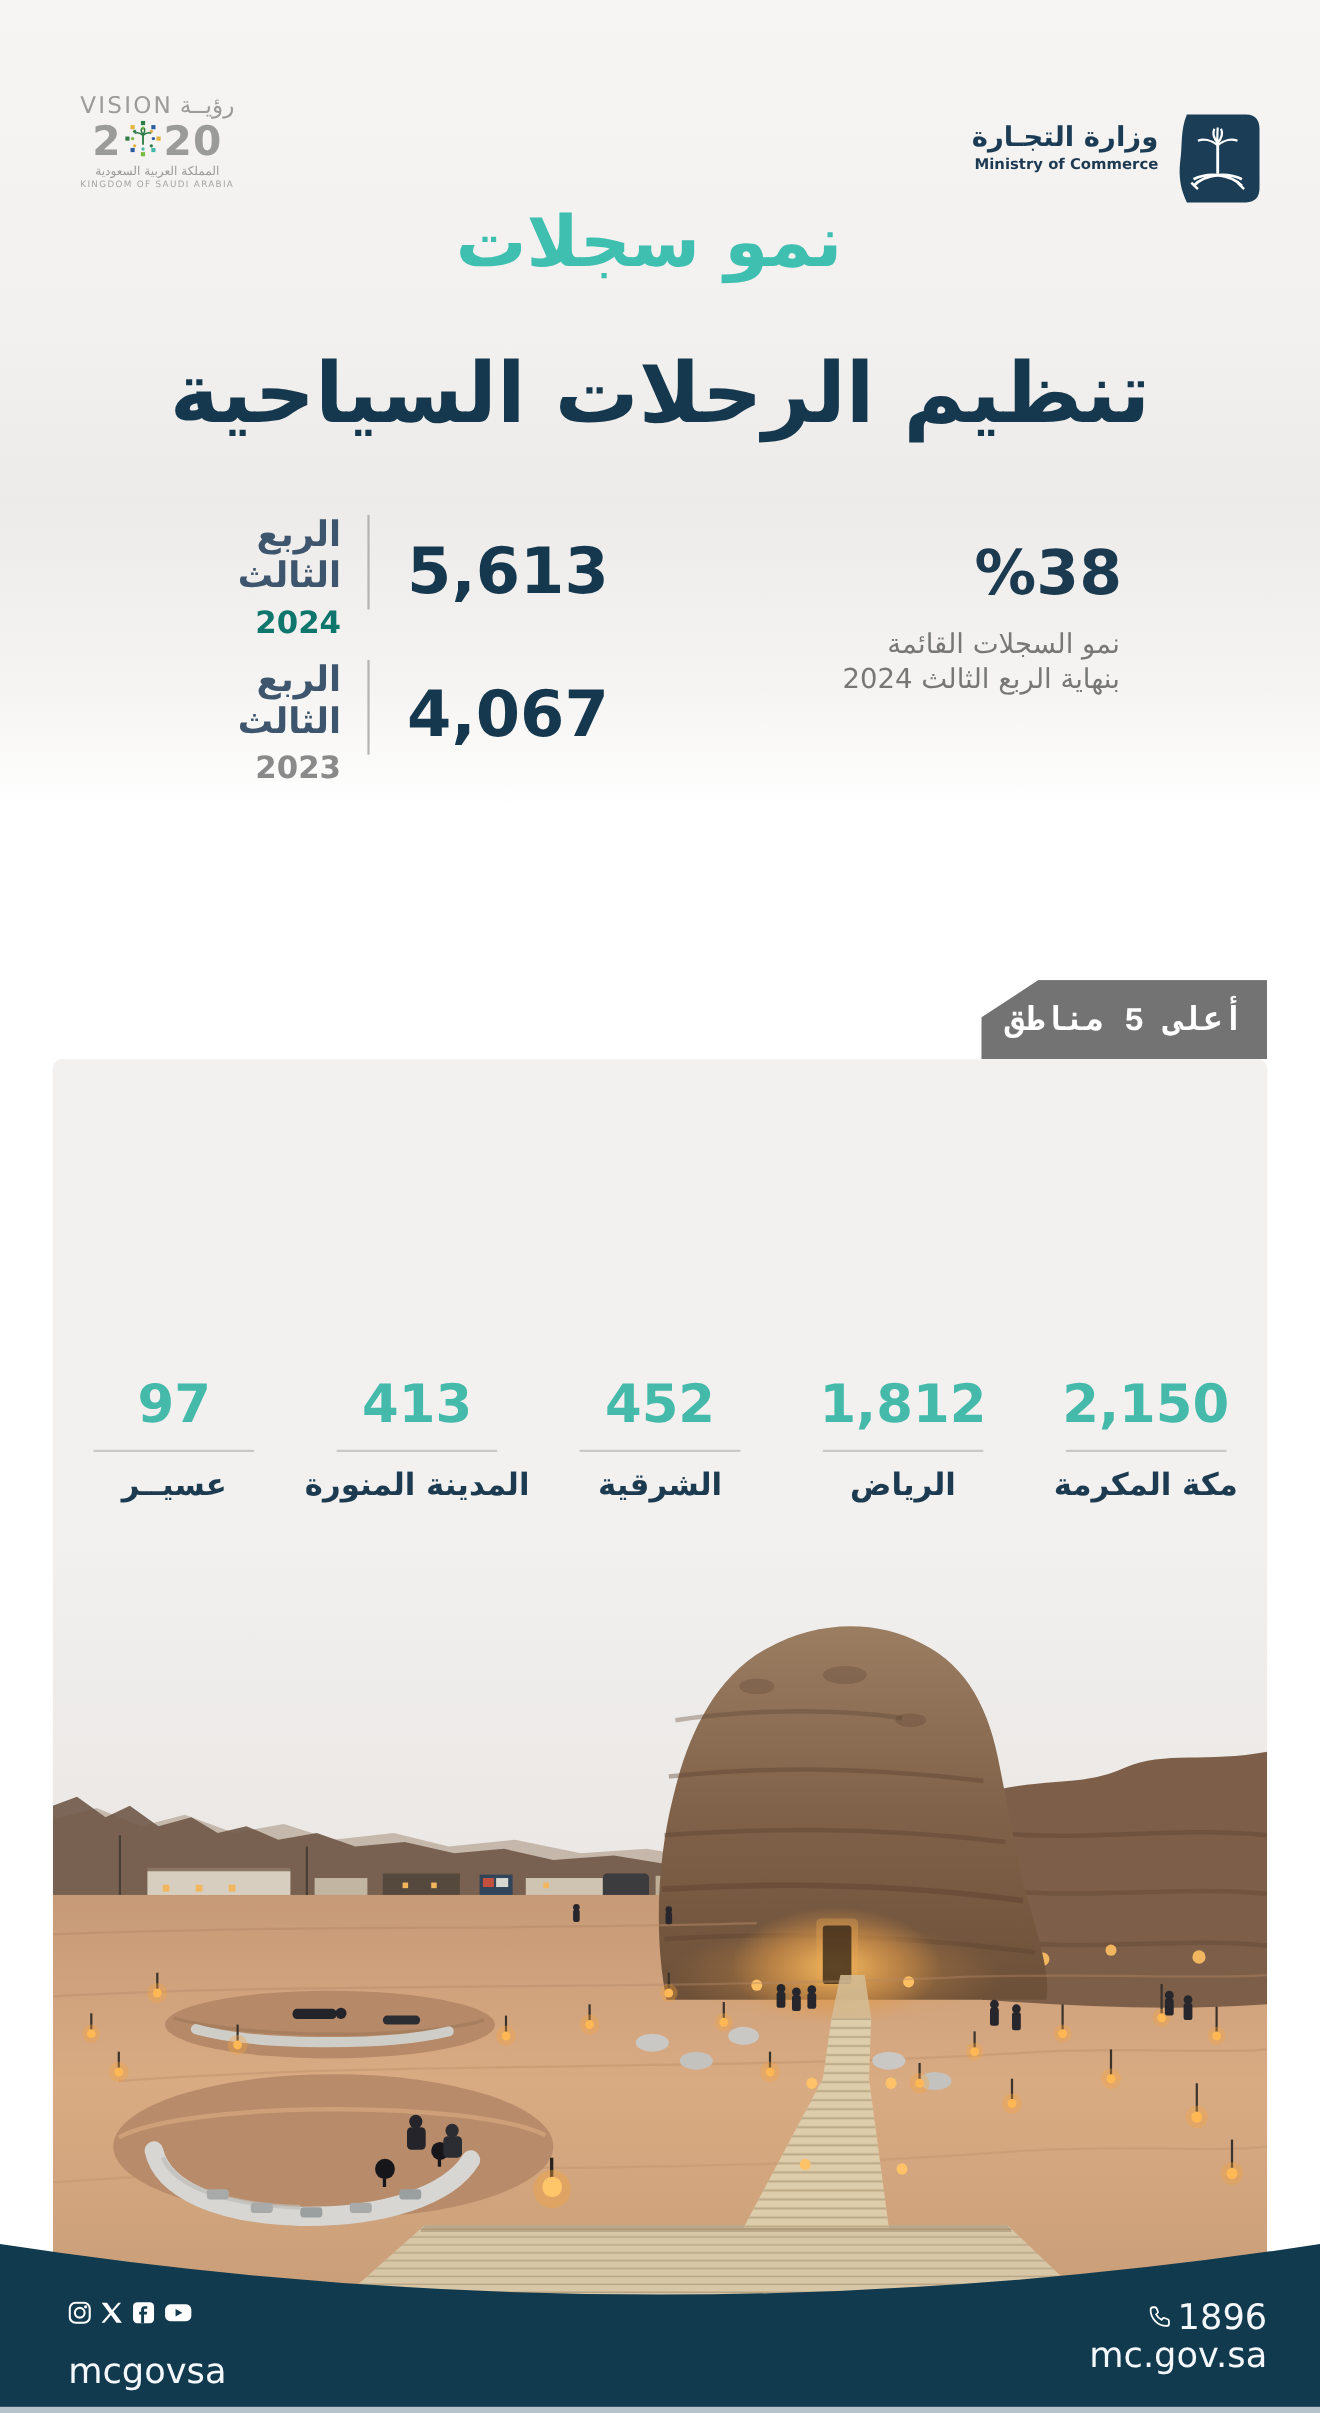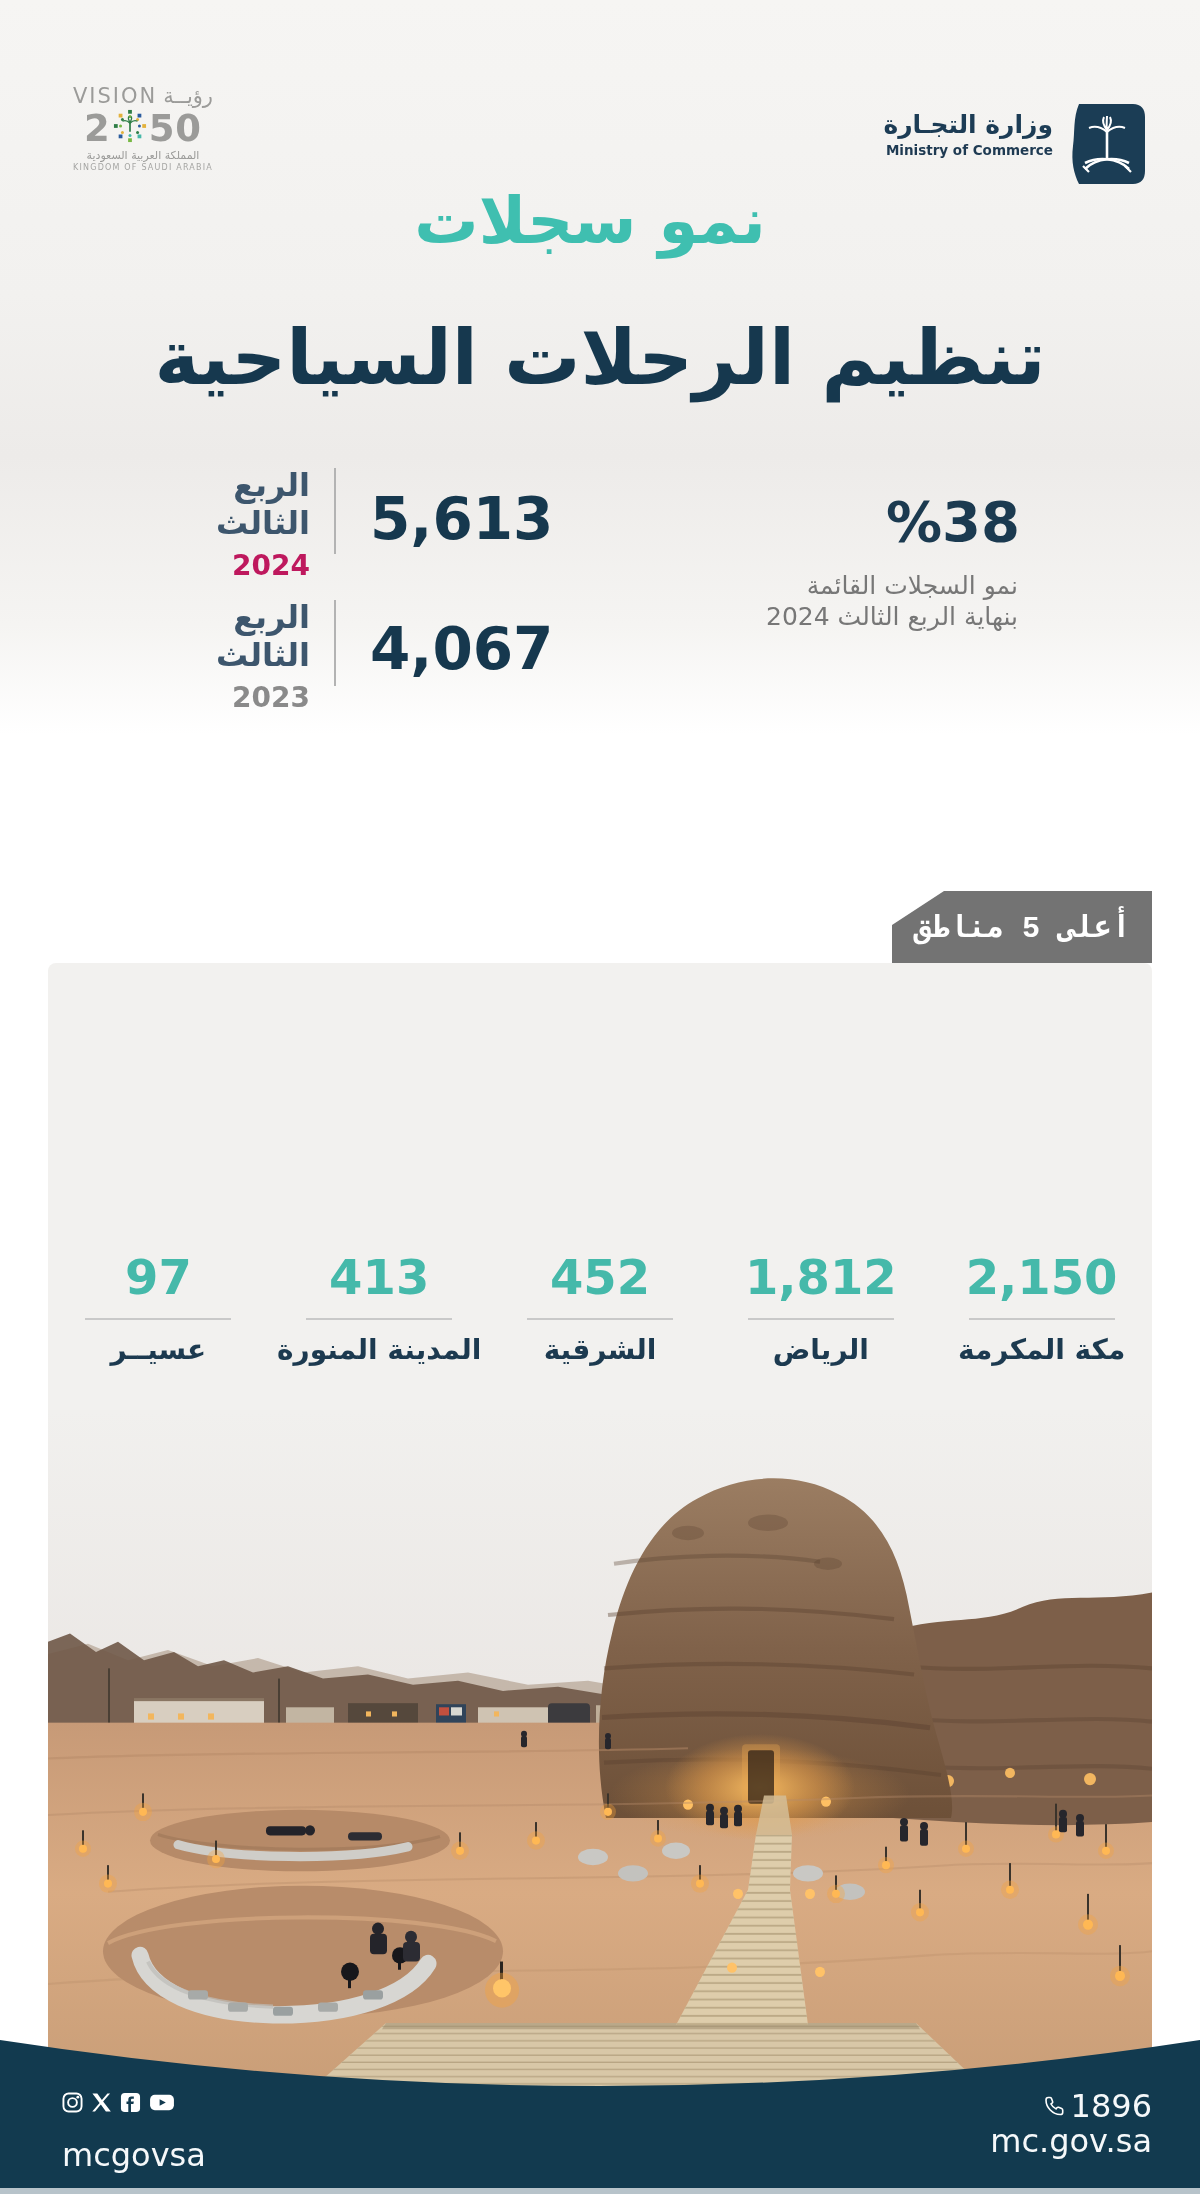--- a/index.html
+++ b/index.html
@@ -22,21 +22,21 @@
   .title1{position:absolute;left:0;top:186px;width:1180px;text-align:center;
           font-size:64px;font-weight:bold;color:#3fbfb0;line-height:1.1;}
   .title2{position:absolute;left:0;top:312px;width:1200px;text-align:center;
           font-size:76px;font-weight:bold;color:#16384e;line-height:1.2;}
   
   .growth-pct{position:absolute;right:180px;top:494px;font-size:56px;font-weight:bold;color:#1b3a50;line-height:1;}
   .growth-desc{position:absolute;right:182px;top:570px;text-align:right;font-size:25px;color:#777777;line-height:31px;}
   .q-label{position:absolute;left:130px;width:180px;text-align:right;}
   .q-label .lbl{font-size:32px;color:#3d566d;font-weight:bold;line-height:1.2;}
   .q-label .yr{font-size:28px;font-weight:bold;line-height:1.2;margin-top:6px;}
-  .yr-teal{color:#be185d;} .yr-gray{color:#8a8a8a;font-weight:normal;}
+  .yr-teal{color:#0f766e;} .yr-gray{color:#8a8a8a;font-weight:normal;}
   .q-div{position:absolute;left:334px;width:2px;height:86px;background:#b3b3b3;}
   .q-num{position:absolute;left:370px;font-size:58px;font-weight:bold;color:#16384e;line-height:1;}
   
   .badge{position:absolute;left:892px;top:891px;width:260px;height:72px;background:#737373;
          clip-path:polygon(52px 0%,100% 0%,100% 100%,0% 100%,0% 34px);
          display:flex;align-items:center;justify-content:center;
          color:#ffffff;font-size:30px;font-weight:bold;font-family:Liberation Mono, monospace;}
   .card{position:absolute;left:48px;top:963px;width:1104px;height:1140px;background:#f2f1ef;
         border-radius:8px;overflow:hidden;}
   .regions{position:absolute;left:0;top:288px;width:1104px;display:flex;direction:rtl;}
@@ -88,21 +88,21 @@
             <circle cx="26" cy="25" r="1.6" fill="#2e7d46"></circle>
             <circle cx="18" cy="28" r="1.6" fill="#46b8a8"></circle>
             <circle cx="10" cy="25" r="1.6" fill="#e3b23c"></circle>
             <circle cx="8" cy="18" r="1.6" fill="#77b843"></circle>
             <circle cx="10" cy="11" r="1.6" fill="#2e7d46"></circle>
             <path d="M18,14 V24" stroke="#2e7d46" stroke-width="1.8" fill="none"></path>
             <path d="M18,15 C15,12 12,12 10,13 M18,15 C21,12 24,12 26,13 M18,14 C16,11 16,9 17,8 M18,14 C20,11 20,9 19,8" stroke="#2e7d46" stroke-width="1.4" fill="none"></path>
           </g>
         </svg>
       </span>
-      <span class="vl-year">50</span>
+      <span class="vl-year">20</span>
     </div>
     <div class="vl-ar-small rtl">المملكة العربية السعودية</div>
     <div class="vl-en-small">KINGDOM OF SAUDI ARABIA</div>
   </div>
 
   <div class="moc-logo-text">
     <div class="moc-ar rtl">وزارة التجـارة</div>
     <div class="moc-en">Ministry of Commerce</div>
   </div>
   <div class="moc-flag">

